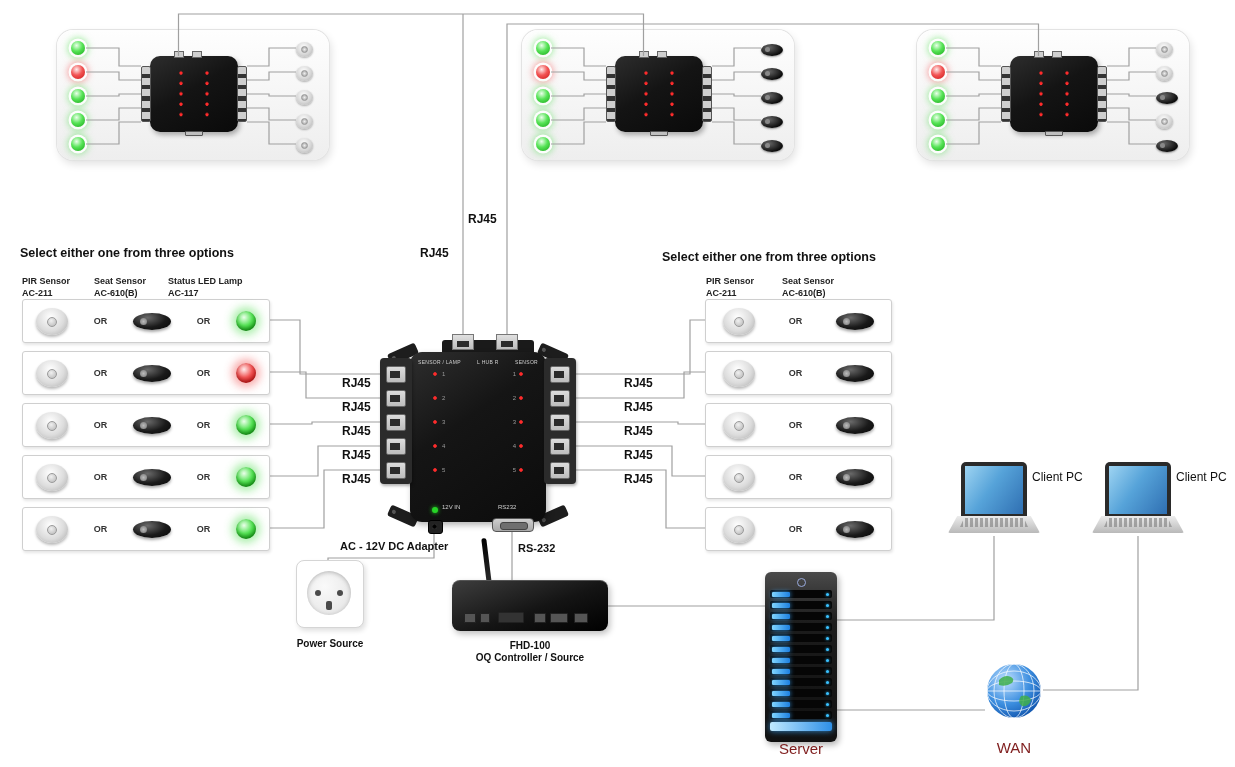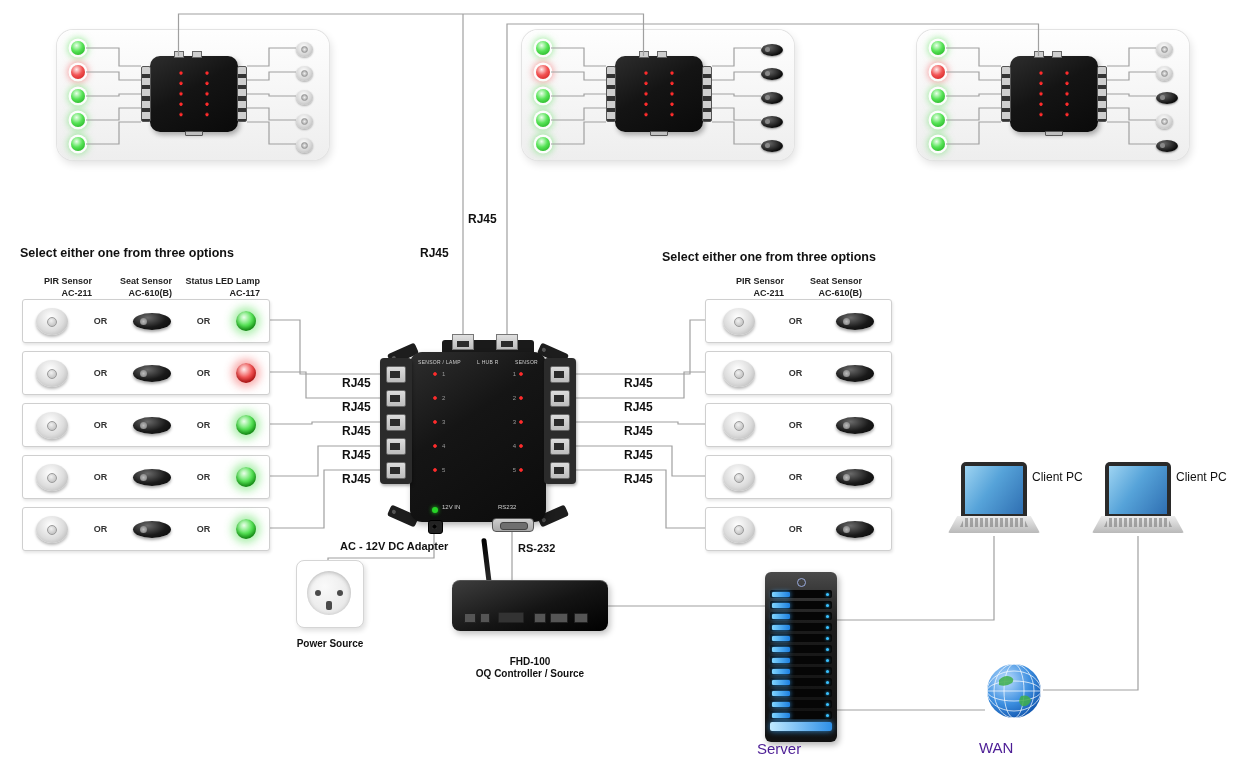--- a/index.html
+++ b/index.html
@@ -38,21 +38,21 @@
            border:1px solid #555; box-sizing:border-box; }
   .mh-port { position:absolute; top:-5px; width:10px; height:7px; background:#cfcfcf; border:1px solid #666; box-sizing:border-box; display:block; }
   .mh-ledcol { position:absolute; top:13px; width:6px; height:52px; display:block;
            background-image:radial-gradient(circle at 3px 4px, #ff2b2b 1.3px, rgba(255,43,43,0) 2px);
            background-size:6px 10.4px; }
   .mh-db9 { position:absolute; bottom:-4px; left:35px; width:18px; height:5px; background:#bfbfbf;
            border:1px solid #555; border-radius:1px; box-sizing:border-box; display:block; }
 
   
   .sel-heading { position:absolute; font-weight:700; font-size:12.5px; color:#111; }
-  .colhead { position:absolute; font-weight:700; font-size:9px; color:#222; text-align:right; line-height:1.3; }
+  .colhead { position:absolute; font-weight:700; font-size:9px; color:#222; text-align:left; line-height:1.3; }
   .optrow { position:absolute; left:22px; width:246px; height:42px; background:#fff; border:1px solid #cfcfcf;
             border-radius:3px; box-shadow:1px 2px 3px rgba(0,0,0,.10);
             display:flex; align-items:center; justify-content:space-around; }
   .optrow-r { left:705px; width:185px; }
   .or { font-size:9px; font-weight:700; color:#333; }
   .dome { width:32px; height:27px; border-radius:50%; position:relative;
           background:radial-gradient(circle at 45% 35%, #ffffff, #dcdcdc 55%, #b9b9b9 85%, #a8a8a8);
           box-shadow:0 2px 3px rgba(0,0,0,.28); }
   .dome::after { content:""; position:absolute; left:11px; top:9px; width:10px; height:10px; border-radius:50%;
           background:radial-gradient(circle at 40% 35%, #f0f0f0, #b5b5b5); border:1px solid #9a9a9a; box-sizing:border-box; }
@@ -99,21 +99,21 @@
            box-shadow:1px 2px 3px rgba(0,0,0,.3); }
   .slot { position:absolute; left:6px; width:20px; height:17px; border-radius:2px; display:block;
            background:linear-gradient(#dcdcdc,#bdbdbd); border:1px solid #666; box-sizing:border-box; }
   .slot::after { content:""; position:absolute; left:3px; top:4px; width:10px; height:7px; background:#2b2b2b; }
   .hub-title { position:absolute; left:420px; top:289px; width:160px; text-align:center; font-weight:700;
            font-size:11px; line-height:1.25; color:#111; }
 
   
   .wire-label { position:absolute; font-weight:700; font-size:11px; color:#111; }
   .cap-small { position:absolute; font-weight:700; font-size:10px; color:#111; text-align:center; line-height:1.2; }
-  .cap-big { position:absolute; font-size:15px; color:#4c1d95; }
+  .cap-big { position:absolute; font-size:15px; color:#7f1d1d; text-align:center; }
   .pwrbox { position:absolute; left:296px; top:560px; width:66px; height:66px; background:#fff;
             border:1px solid #d5d5d5; border-radius:8px; box-shadow:2px 3px 5px rgba(0,0,0,.12); }
   .outlet { position:absolute; left:10px; top:10px; width:44px; height:44px; border-radius:50%;
             background:radial-gradient(circle at 40% 35%, #fafafa, #e2e2e2); box-shadow:inset 0 1px 4px rgba(0,0,0,.25); }
   .outlet i { position:absolute; width:6px; height:6px; background:#4a4a4a; border-radius:50%; top:19px; display:block; }
   .outlet i.h1 { left:8px; } .outlet i.h2 { right:8px; }
   .outlet b { position:absolute; left:19px; top:30px; width:6px; height:9px; background:#4a4a4a; border-radius:2px; display:block; }
   .gw-ant { position:absolute; left:484px; top:538px; width:5px; height:46px; border-radius:3px;
             background:linear-gradient(#000,#2c2c2c); transform:rotate(-7deg); }
   .gateway { position:absolute; left:452px; top:580px; width:156px; height:50px; border-radius:8px;
@@ -444,21 +444,21 @@
   <span class="wire-label" style="left:518px;top:542px">RS-232</span>
   <i class="gw-ant" style="display:block"></i>
   <div class="gateway">
     <i class="gwp" style="left:12px;width:10px"></i>
     <i class="gwp" style="left:28px;width:8px"></i>
     <i class="gwp" style="left:46px;width:24px;top:31px;height:9px;background:#333"></i>
     <i class="gwp" style="left:82px;width:10px"></i>
     <i class="gwp" style="left:98px;width:16px"></i>
     <i class="gwp" style="left:122px;width:12px"></i>
   </div>
-  <div class="cap-small" style="left:430px;top:656px;width:200px">
+  <div class="cap-small" style="left:430px;top:640px;width:200px">
     <div>FHD-100</div>
     <div>OQ Controller / Source</div>
   </div>
 
   <div class="server">
     <div class="srv-top">
         <i></i>
       </div>
     <div class="srv-slot"></div>
     <div class="srv-slot"></div>

